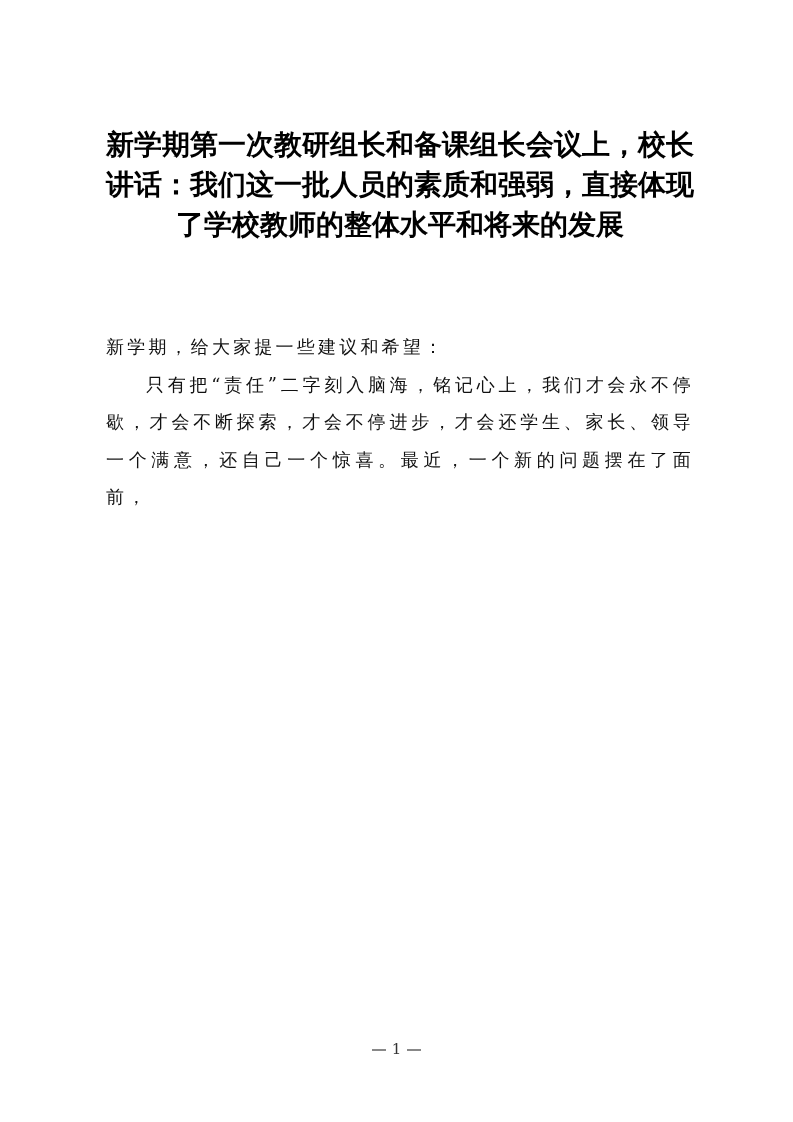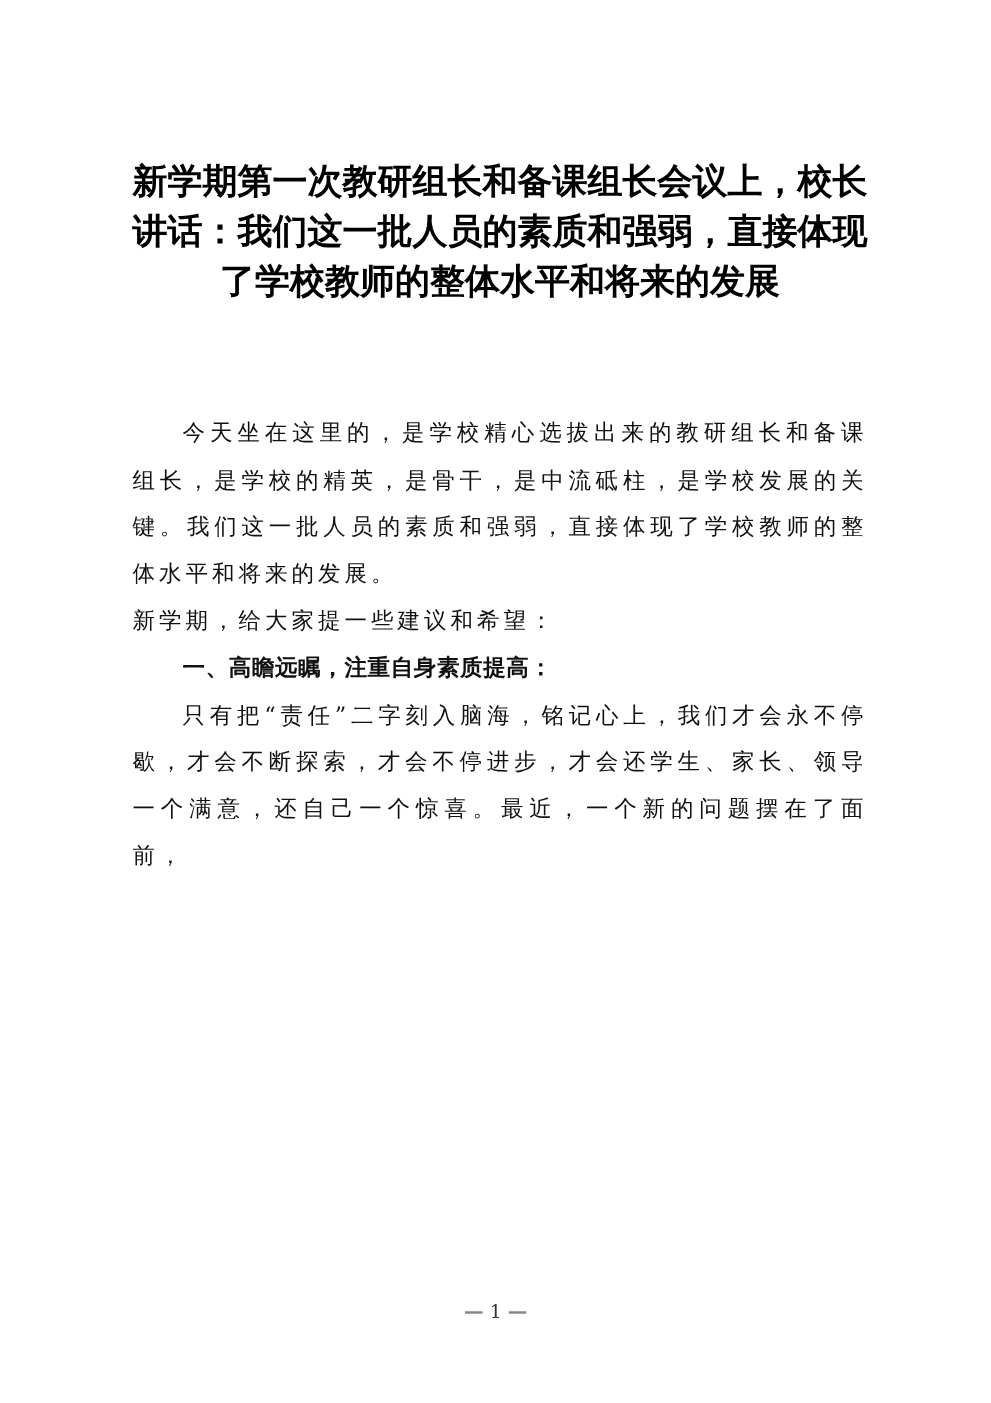--- a/index.html
+++ b/index.html
@@ -24,22 +24,20 @@
   }
   .dash { display: inline-block; width: 14px; height: 2px; background: #888; vertical-align: middle; margin: 0 6px; }
 </style>
 </head>
 <body>
 
 <div class="page">
   <div class="title">新学期第一次教研组长和备课组长会议上，校长讲话：我们这一批人员的素质和强弱，直接体现了学校教师的整体水平和将来的发展</div>
 
   <div class="body">
-    <p class="indent">今天坐在这里的，是学校精心选拔出来的教研组长和备课组长，是学校的精英，是骨干，是中流砥柱，是学校发展的关键。我们这一批人员的素质和强弱，直接体现了学校教师的整体水平和将来的发展。</p>
     <p>新学期，给大家提一些建议和希望：</p>
-    <p class="heading">一、高瞻远瞩，注重自身素质提高：</p>
     <p class="indent">只有把“责任”二字刻入脑海，铭记心上，我们才会永不停歇，才会不断探索，才会不停进步，才会还学生、家长、领导一个满意，还自己一个惊喜。最近，一个新的问题摆在了面前，</p>
   </div>
 
   <div class="footer">
     <span class="dash"></span><span>1</span><span class="dash"></span>
   </div>
 </div>
 
 </body></html>

